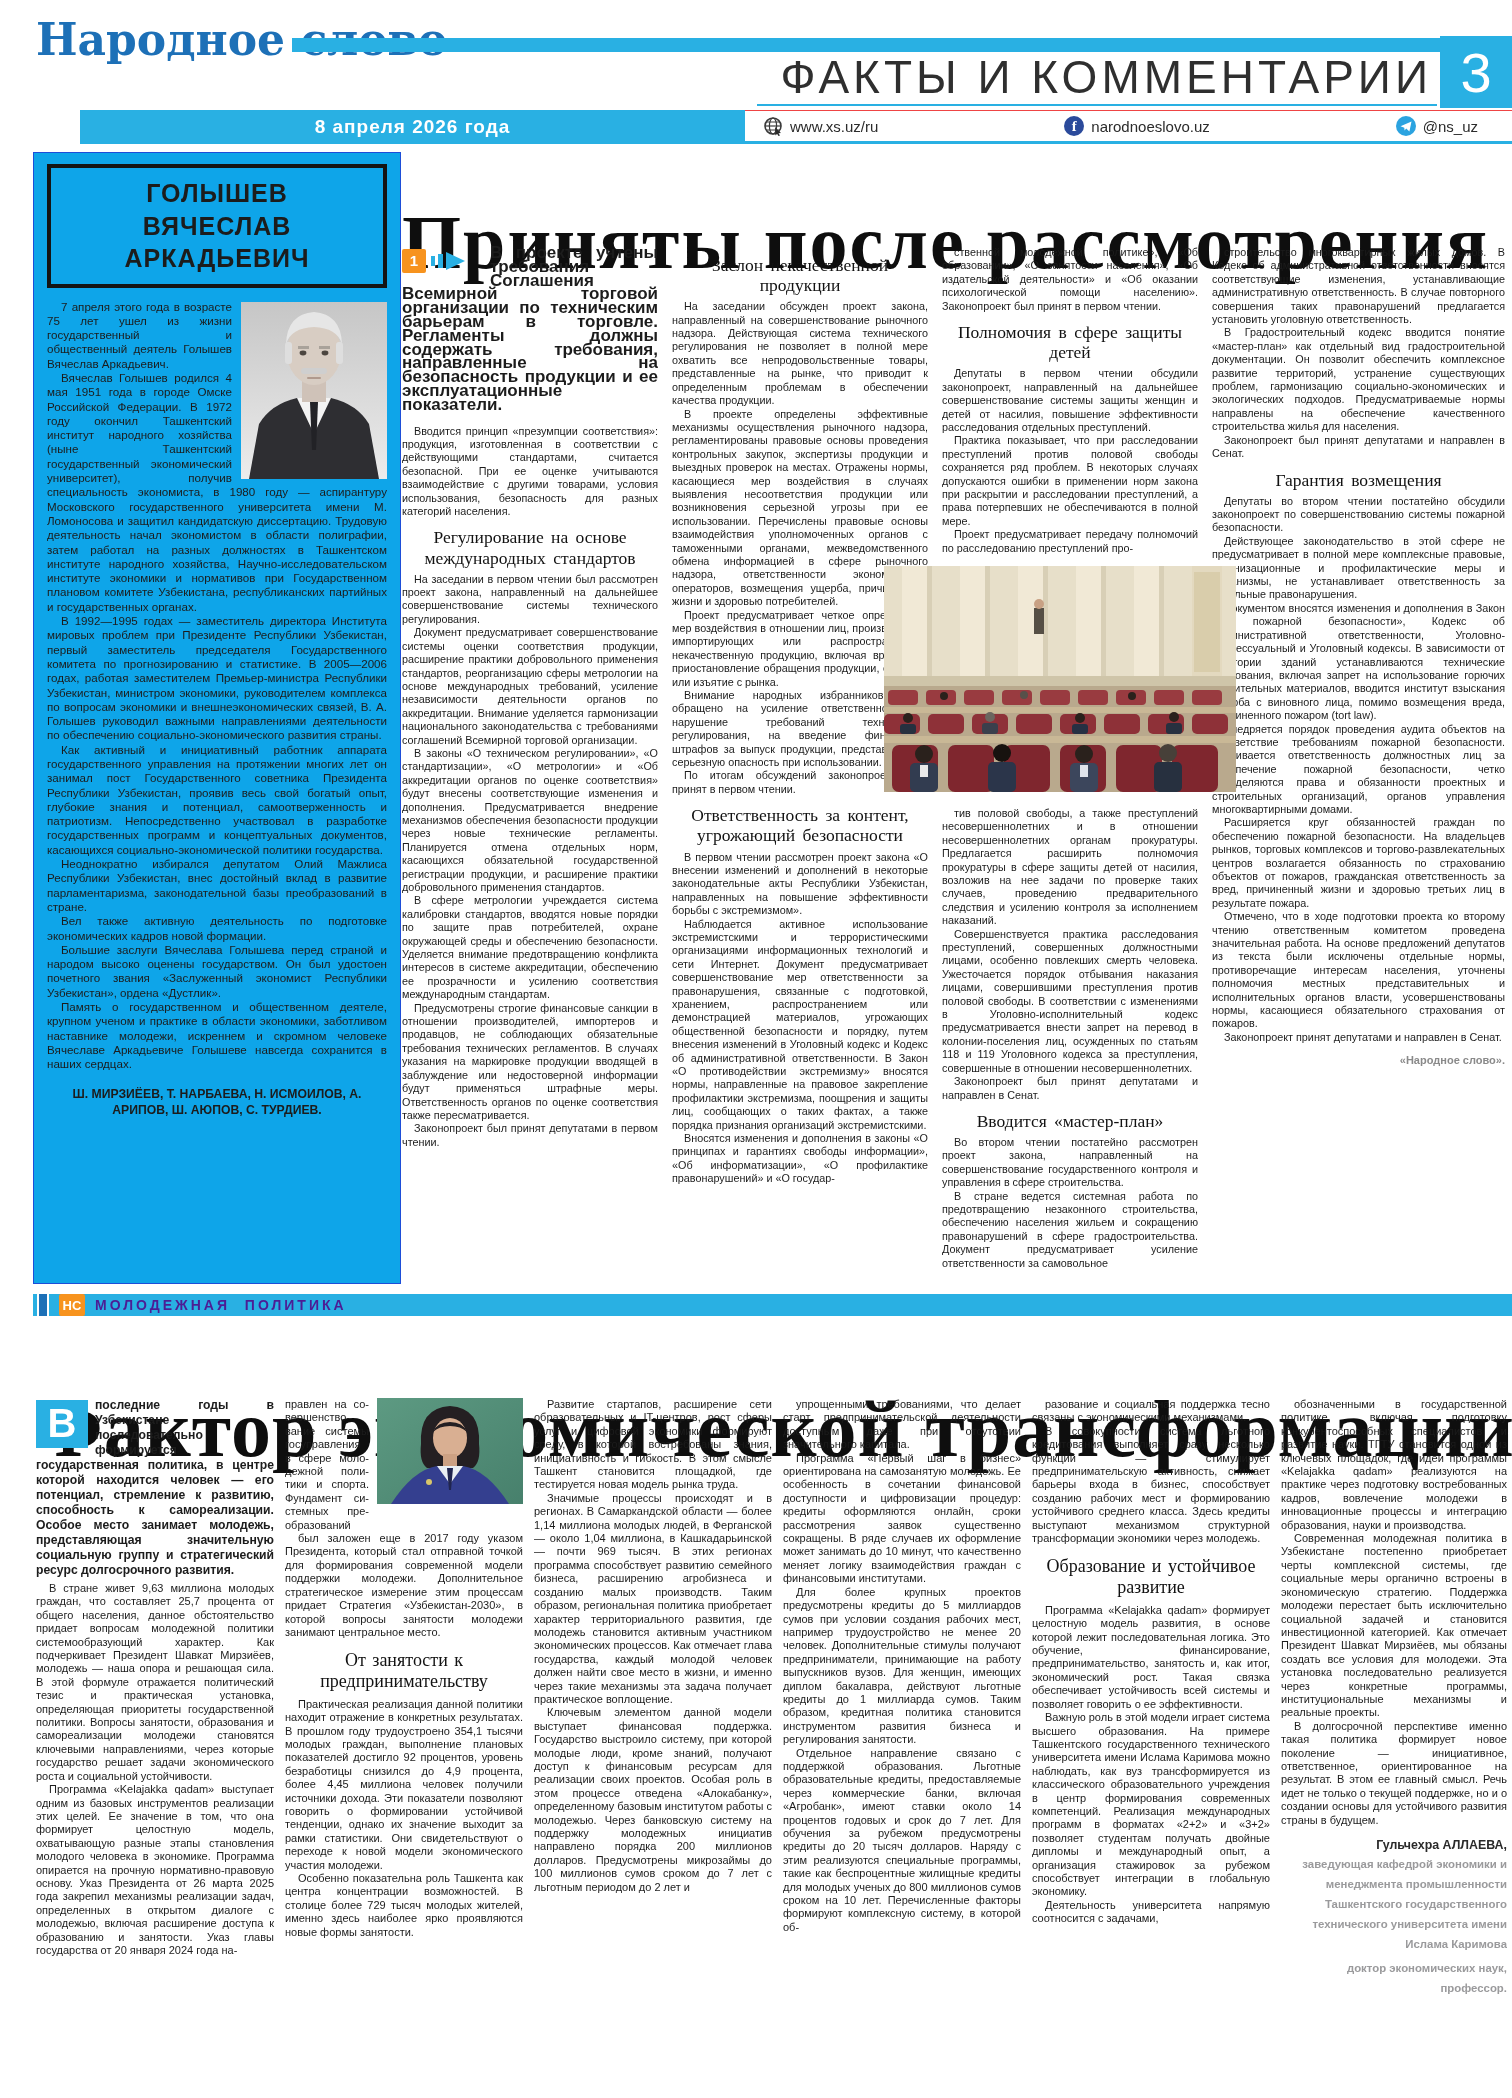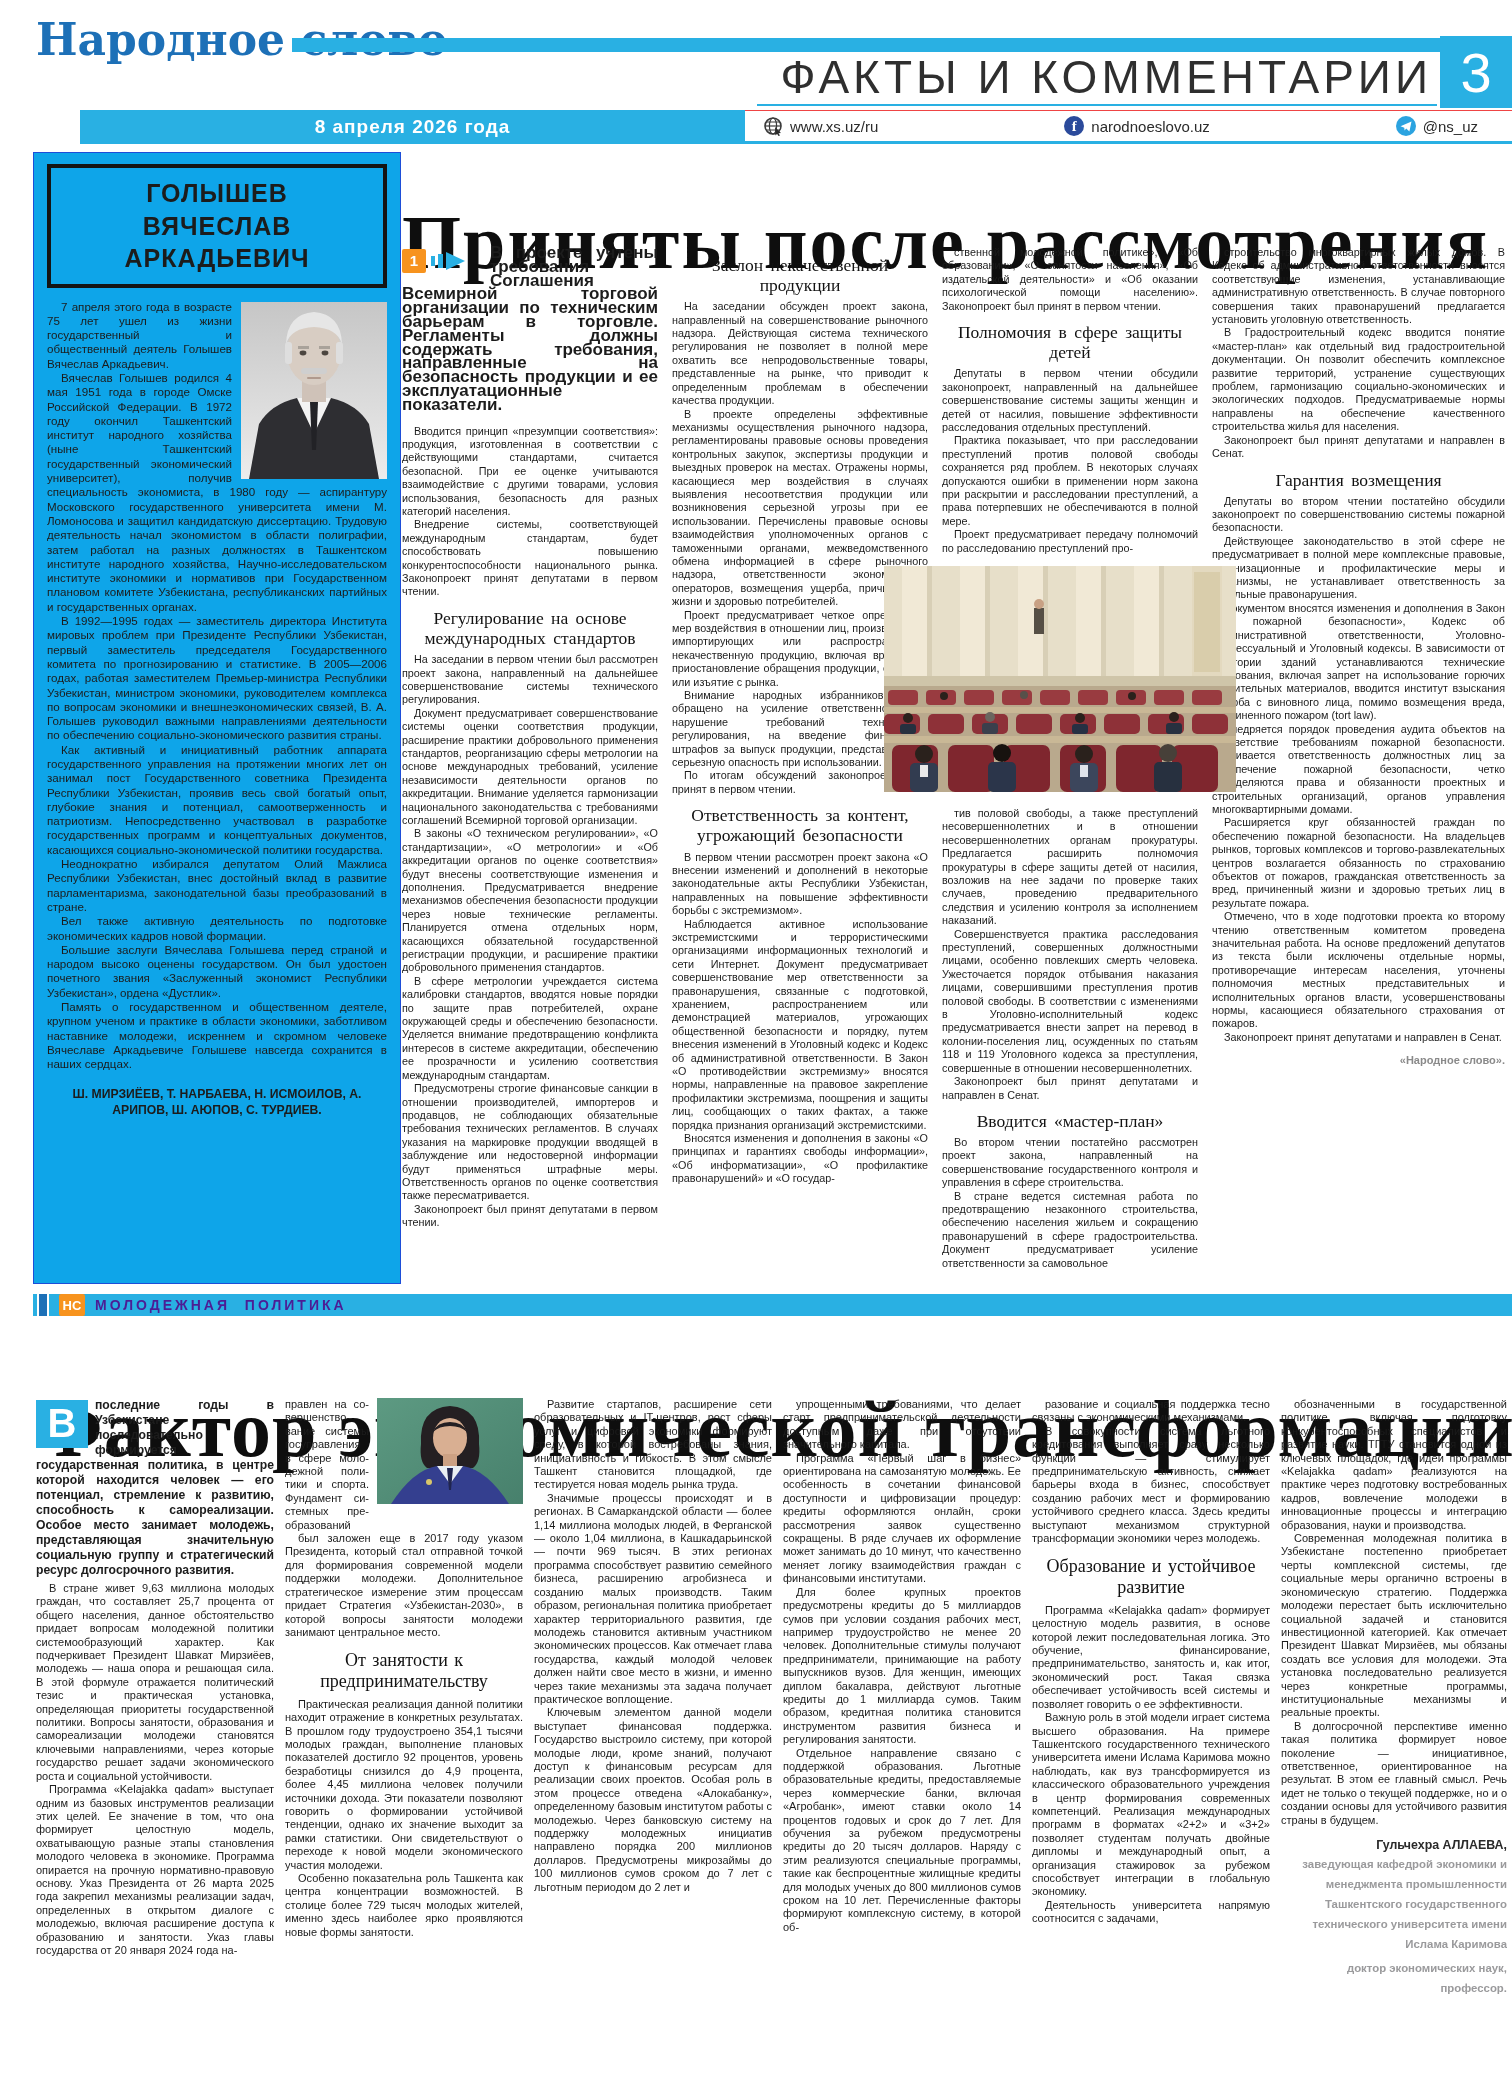--- a/index.html
+++ b/index.html
@@ -163,21 +163,20 @@
       <span class="badge-num">1</span>
       <svg width="34" height="18" viewBox="0 0 34 18">
           <rect x="0" y="4" width="4" height="10" fill="#29b0e3"></rect>
           <rect x="7" y="2" width="5" height="14" fill="#29b0e3"></rect>
           <polygon points="15,0 34,9 15,18" fill="#29b0e3"></polygon>
         </svg>
     </div>
     <p class="lead">В проекте учтены требования Соглашения Всемирной торговой организации по техническим барьерам в торговле. Регламенты должны содержать требования, направленные на безопасность продукции и ее эксплуатационные показатели.</p>
     <div>
         <p class="blk-p">Вводится принцип «презумпции соответствия»: продукция, изготовленная в соответствии с действующими стандартами, считается безопасной. При ее оценке учитываются взаимодействие с другими товарами, условия использования, безопасность для разных категорий населения.</p>
-        <p class="blk-p">Внедрение системы, соответствующей международным стандартам, будет способствовать повышению конкурентоспособности национального рынка. Законопроект принят депутатами в первом чтении.</p>
         <h3 class="blk-h">Регулирование на основе международных стандартов</h3>
         <p class="blk-p">На заседании в первом чтении был рассмотрен проект закона, направленный на дальнейшее совершенствование системы технического регулирования.</p>
         <p class="blk-p">Документ предусматривает совершенствование системы оценки соответствия продукции, расширение практики добровольного применения стандартов, реорганизацию сферы метрологии на основе международных требований, усиление независимости деятельности органов по аккредитации. Внимание уделяется гармонизации национального законодательства с требованиями соглашений Всемирной торговой организации.</p>
         <p class="blk-p">В законы «О техническом регулировании», «О стандартизации», «О метрологии» и «Об аккредитации органов по оценке соответствия» будут внесены соответствующие изменения и дополнения. Предусматривается внедрение механизмов обеспечения безопасности продукции через новые технические регламенты. Планируется отмена отдельных норм, касающихся обязательной государственной регистрации продукции, и расширение практики добровольного применения стандартов.</p>
         <p class="blk-p">В сфере метрологии учреждается система калибровки стандартов, вводятся новые порядки по защите прав потребителей, охране окружающей среды и обеспечению безопасности. Уделяется внимание предотвращению конфликта интересов в системе аккредитации, обеспечению ее прозрачности и усилению соответствия международным стандартам.</p>
         <p class="blk-p">Предусмотрены строгие финансовые санкции в отношении производителей, импортеров и продавцов, не соблюдающих обязательные требования технических регламентов. В случаях указания на маркировке продукции вводящей в заблуждение или недостоверной информации будут применяться штрафные меры. Ответственность органов по оценке соответствия также пересматривается.</p>
         <p class="blk-p">Законопроект был принят депутатами в первом чтении.</p>
       </div>
   </div>
 

